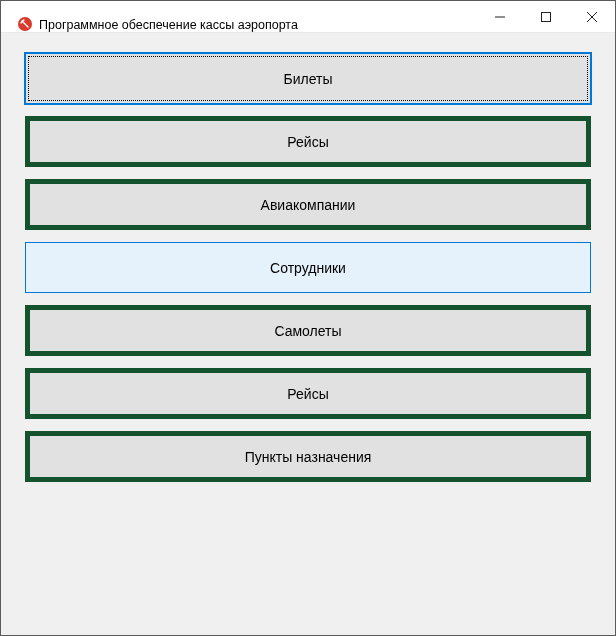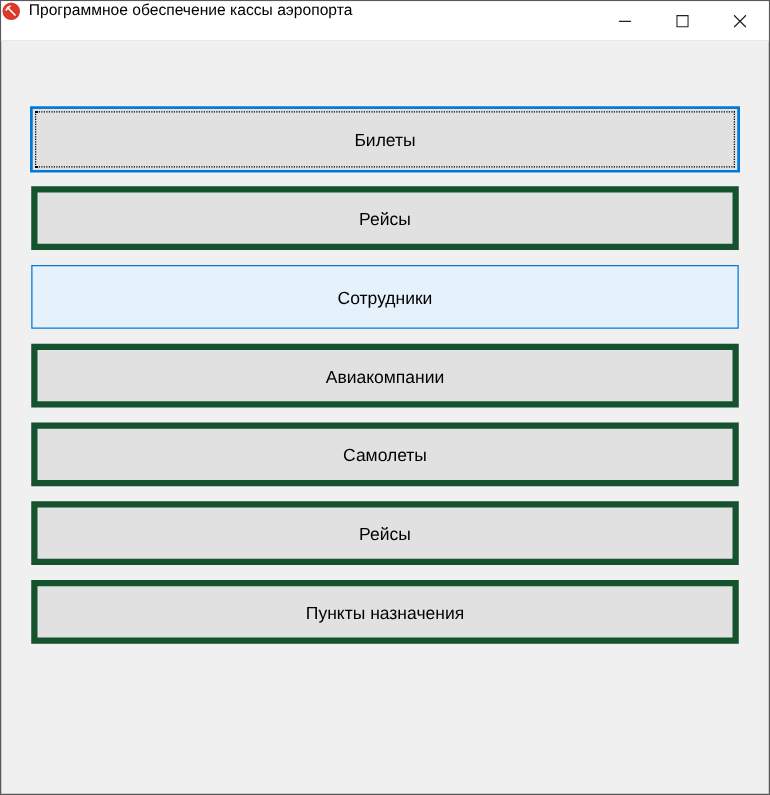--- a/index.html
+++ b/index.html
@@ -15,22 +15,22 @@
     border: 1px solid #5a5a5a;
     background: #f0f0f0;
     display: flex;
     flex-direction: column;
     position: relative;
   }
   .titlebar {
     height: 32px;
     background: #ffffff;
     display: flex;
-    align-items: flex-start;
-    padding-left: 0;
+    align-items: flex-end;
+    padding-left: 16px;
     border-bottom: 1px solid #e8e8e8;
   }
   .titlebar-icon {
     width: 16px;
     height: 16px;
     margin-right: 6px;
     flex-shrink: 0;
   }
   .titlebar-title {
     flex: 1;
@@ -54,21 +54,20 @@
     border: none;
     font-family: inherit;
   }
   .win-btn svg { display: block; }
   .client {
     flex: 1;
     padding: 20px 24px 20px 24px;
     display: flex;
     flex-direction: column;
     gap: 12px;
-    margin-top: 33px;
   }
   .menu-btn {
     width: 100%;
     height: 51px;
     background: #e1e1e1;
     border: 5px solid #14532d;
     font-size: 14px;
     color: #000;
     display: flex;
     align-items: center;
@@ -127,25 +126,25 @@
     </div>
   </div>
 
   <div class="client">
     <button class="menu-btn focused">
       <span>Билеты</span>
     </button>
     <button class="menu-btn">
       <span>Рейсы</span>
     </button>
+    <button class="menu-btn">
+      <span>Авиакомпании</span>
+    </button>
     <button class="menu-btn hover">
       <span>Сотрудники</span>
-    </button>
-    <button class="menu-btn">
-      <span>Авиакомпании</span>
     </button>
     <button class="menu-btn">
       <span>Самолеты</span>
     </button>
     <button class="menu-btn">
       <span>Рейсы</span>
     </button>
     <button class="menu-btn">
       <span>Пункты назначения</span>
     </button>

